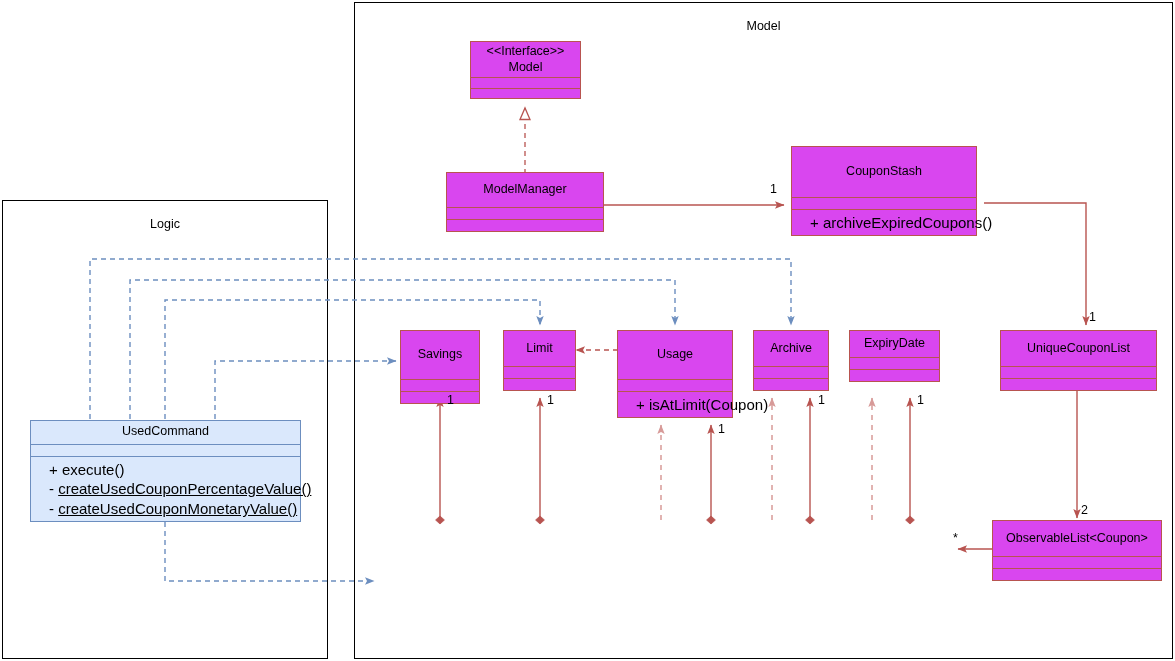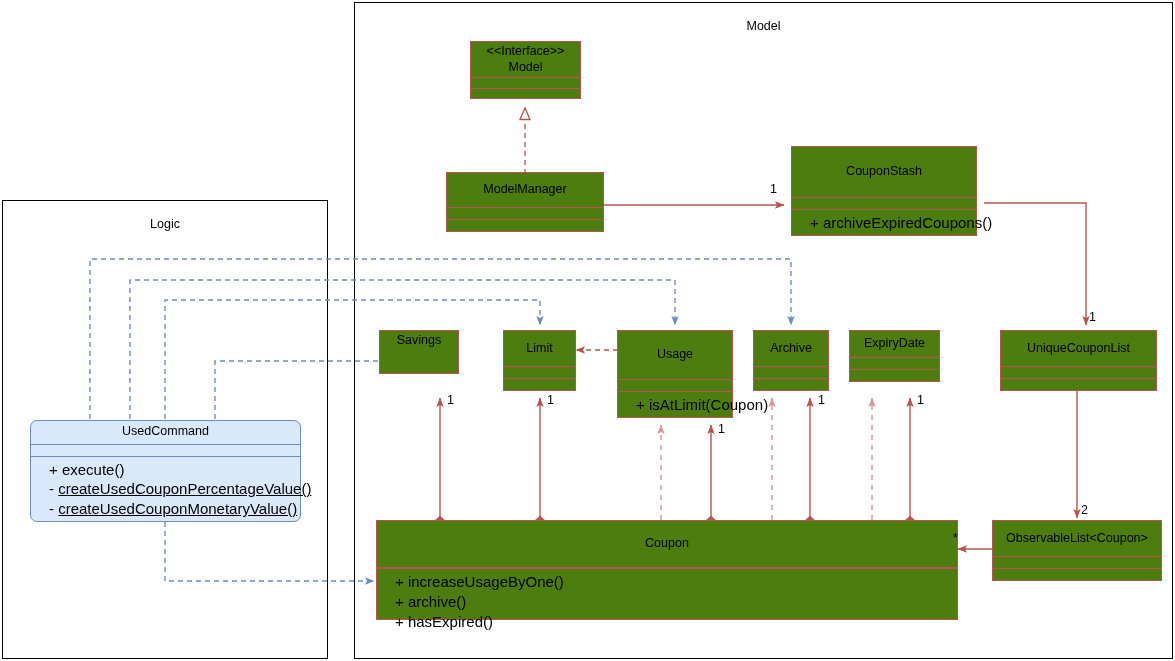--- a/index.html
+++ b/index.html
@@ -39,21 +39,21 @@
     font-size: 12.5px;
     color: #000000;
     top: 16px;
     left: 0;
   }
   
   .uml {
     position: absolute;
     box-sizing: border-box;
     border: 1.3px solid #b85450;
-    background: #4d7c0f;
+    background: #d946ef;
     display: flex;
     flex-direction: column;
     z-index: 5;
   }
   .uml.blue {
     border-color: #6c8ebf;
     background: #dae8fc;
   }
   .uml .name {
     flex: 1 1 auto;
@@ -229,33 +229,33 @@
   <div class="uml" style="left:791px; top:146px; width:186px; height:90px;">
     <div class="name">CouponStash</div>
     <div class="sep"></div>
     <div class="attrs"></div>
     <div class="sep"></div>
     <div class="ops">
       <div>+ archiveExpiredCoupons()</div>
     </div>
   </div>
 
-  <div class="uml blue" style="left:30px; top:420px; width:271px; height:102px;border-radius:7px;">
+  <div class="uml blue" style="left:30px; top:420px; width:271px; height:102px;">
     <div class="name">UsedCommand</div>
     <div class="sep"></div>
     <div class="attrs"></div>
     <div class="sep"></div>
     <div class="ops">
       <div>+ execute()</div>
       <div><span style="white-space:nowrap">- <span class="u">createUsedCouponPercentageValue()</span></span></div>
       <div><span style="white-space:nowrap">- <span class="u">createUsedCouponMonetaryValue()</span></span></div>
     </div>
   </div>
 
-  <div class="uml" style="left:379px; top:330px; width:80px; height:44px;align-items:center;">
+  <div class="uml" style="left:400px; top:330px; width:80px; height:74px;">
     <div class="name">Savings</div>
     <div class="sep"></div>
     <div class="attrs"></div>
     <div class="sep"></div>
     <div class="attrs"></div>
   </div>
 
   <div class="uml" style="left:503px; top:330px; width:73px; height:61px;justify-content:flex-end;">
     <div class="name">Limit</div>
     <div class="sep"></div>
@@ -299,31 +299,20 @@
   </div>
 
   <div class="uml" style="left:992px; top:520px; width:170px; height:61px;">
     <div class="name">ObservableList&lt;Coupon&gt;</div>
     <div class="sep"></div>
     <div class="attrs"></div>
     <div class="sep"></div>
     <div class="attrs"></div>
   </div>
 
-  <div class="uml" style="left:376px; top:520px; width:582px; height:100px;">
-    <div class="name" style="flex:0 0 46px;">Coupon</div>
-    <div class="sep"></div>
-    <div class="attrs"></div>
-    <div class="sep"></div>
-    <div class="ops">
-      <div>+ increaseUsageByOne()</div>
-      <div>+ archive()</div>
-      <div>+ hasExpired()</div>
-    </div>
-  </div>
 
   <div class="edge-label" style="left:770px; top:182px;">1</div>
 
   <div class="edge-label" style="left:1089px; top:310px;">1</div>
 
   <div class="edge-label" style="left:1081px; top:503px;">2</div>
 
   <div class="edge-label" style="left:953px; top:531px;">*</div>
 
   <div class="edge-label" style="left:447px; top:393px;">1</div>

